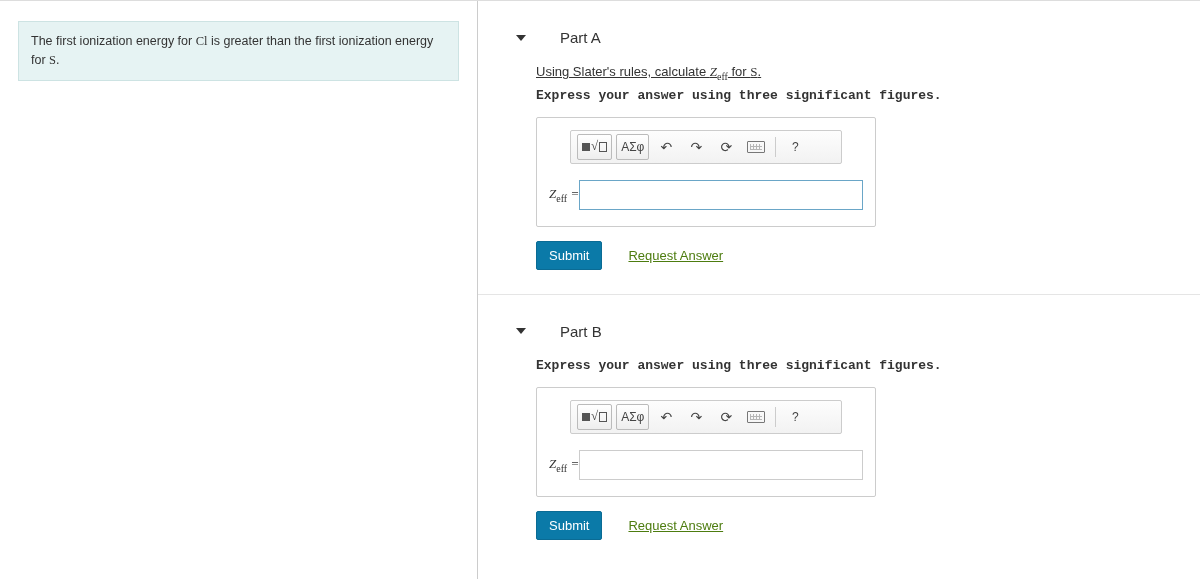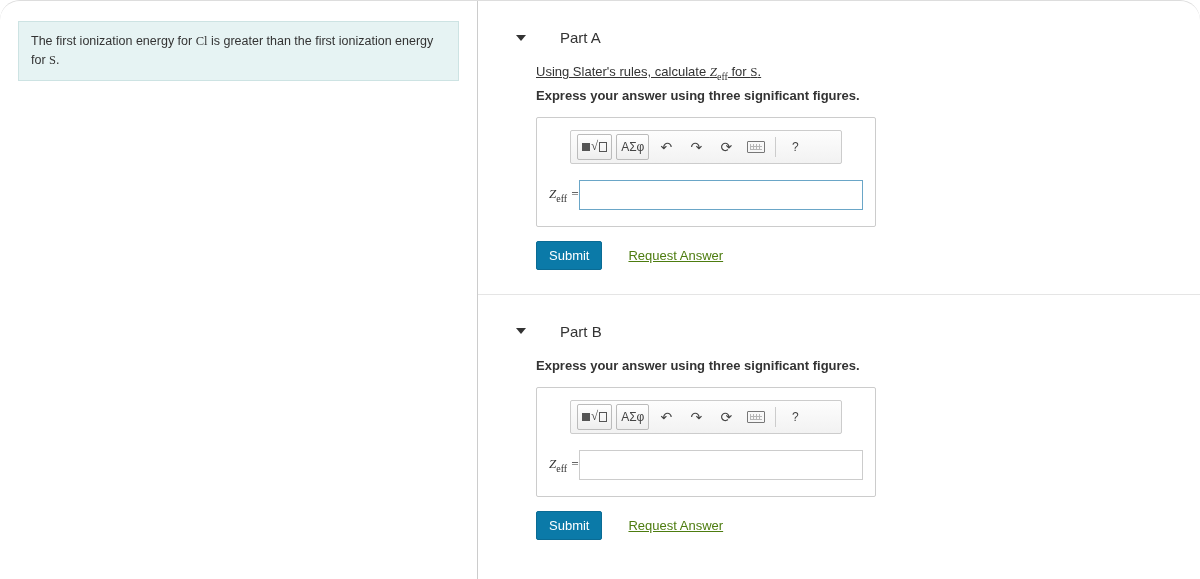--- a/index.html
+++ b/index.html
@@ -8,21 +8,20 @@
     font-family: Arial, Helvetica, sans-serif;
     font-size: 13px;
     color: #333;
     background: #fff;
   }
   .page {
     display: flex;
     width: 1200px;
     height: 579px;
     border-top: 1px solid #ddd;
-    border-radius: 20px;
   }
   .left-col {
     width: 478px;
     padding: 20px 18px;
     border-right: 1px solid #ccc;
   }
   .right-col {
     flex: 1;
     padding: 0 0 20px 0;
     overflow: hidden;
@@ -68,20 +67,21 @@
   .prompt-line .zeff {
     font-family: "Times New Roman", serif;
     font-style: italic;
   }
   .prompt-line .sub { font-size: 10px; vertical-align: sub; font-style: normal; }
   .prompt-line .el { font-family: "Times New Roman", serif; }
   .instruction {
     font-size: 13px;
     font-weight: bold;
     margin-bottom: 14px;
+    font-family: Liberation Mono, monospace;
   }
   .answer-frame {
     border: 1px solid #ccc;
     border-radius: 2px;
     width: 340px;
     padding: 0;
     margin-bottom: 14px;
   }
   .toolbar {
     background: linear-gradient(#fdfdfd, #f2f2f2);

